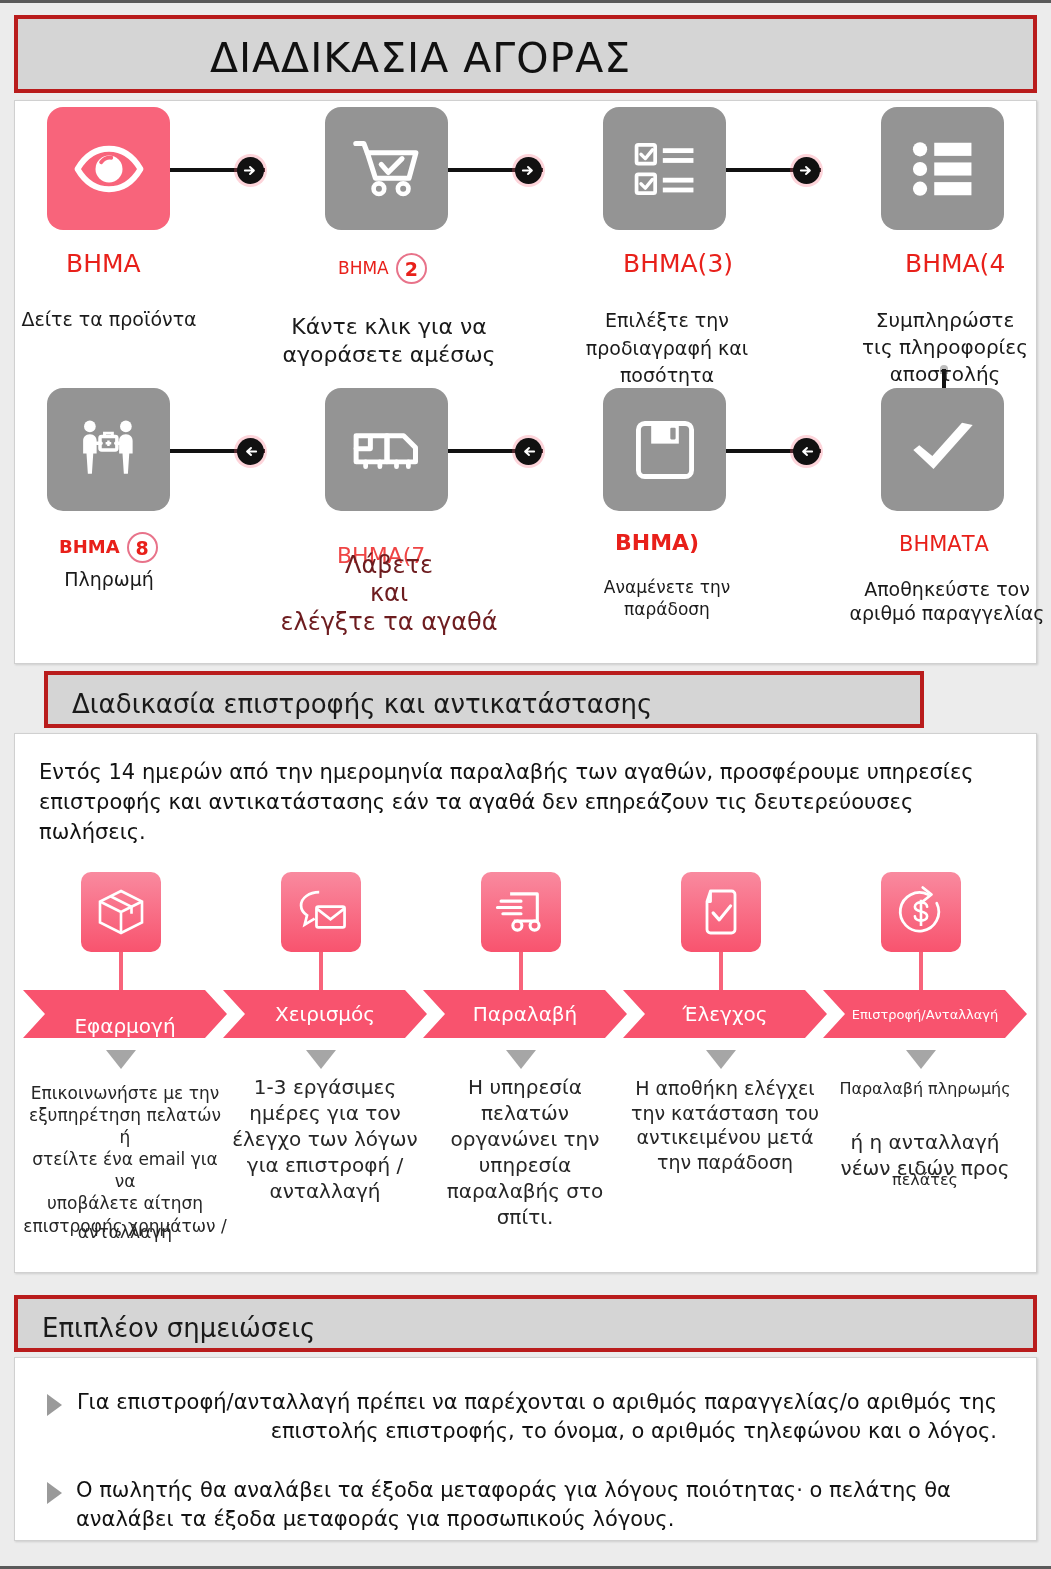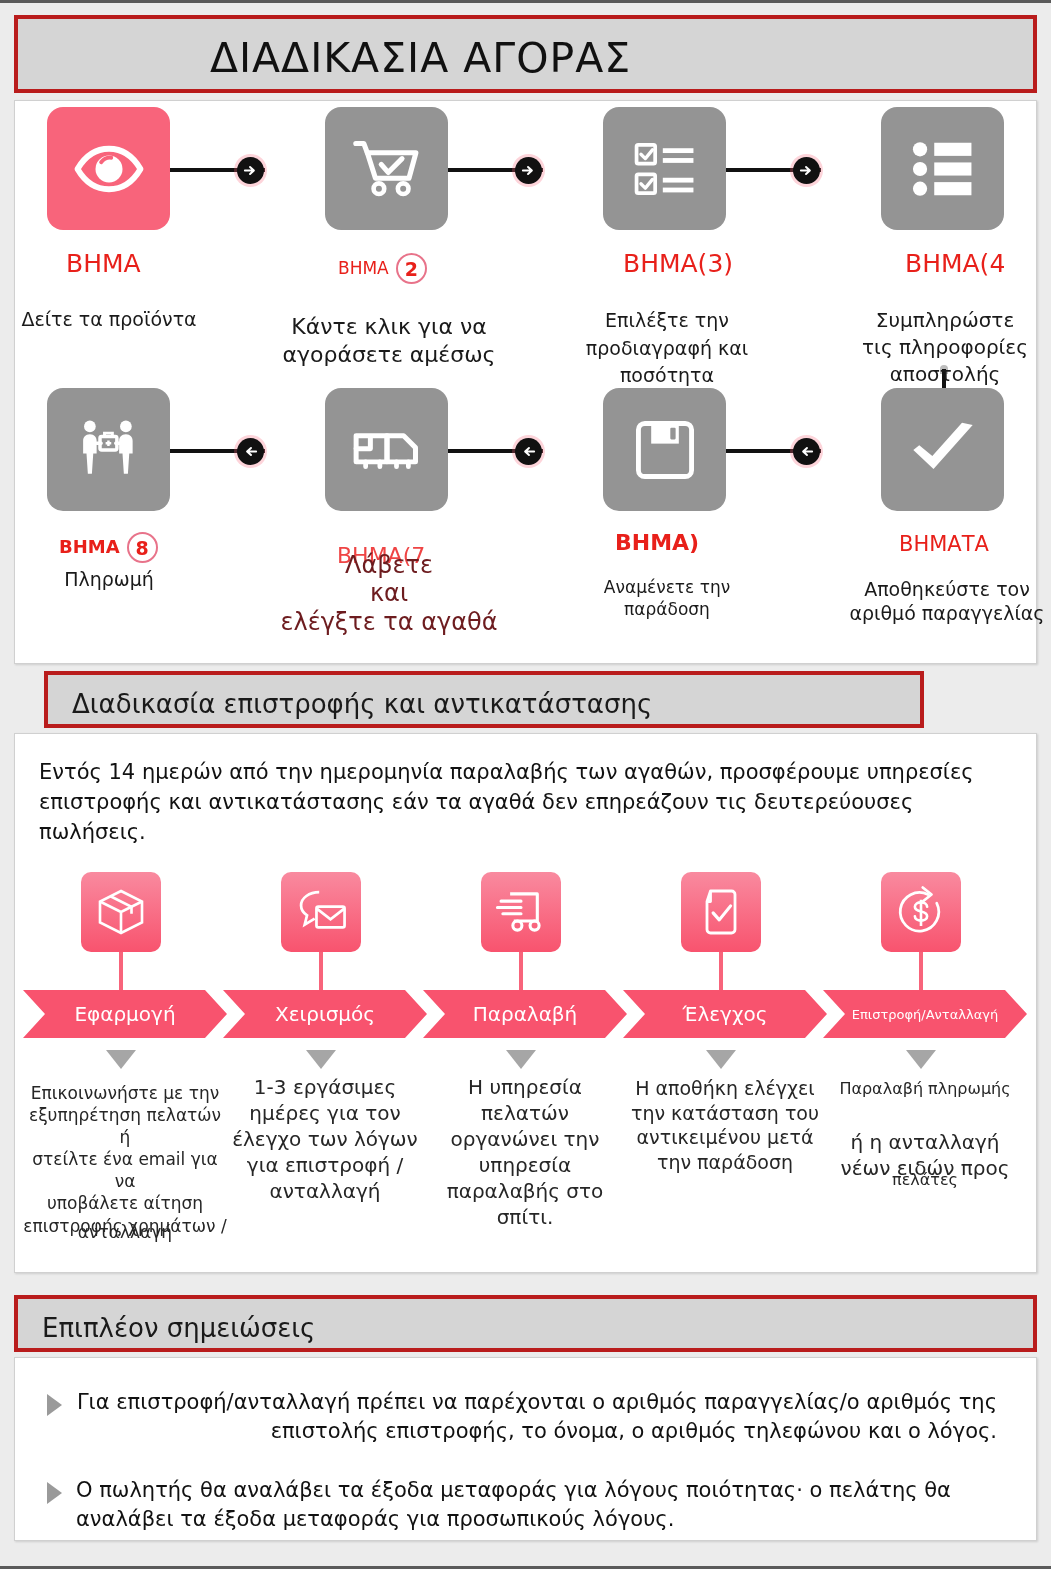--- a/index.html
+++ b/index.html
@@ -349,21 +349,21 @@
         <path d="M39 26c0-3.3-3.2-5-7-5s-7 1.7-7 5 3.2 4.6 7 5.4 7 2.1 7 5.4-3.2 5-7 5-7-1.7-7-5" fill="none" stroke="#fff" stroke-width="3" stroke-linecap="round"></path>
       </svg>
     </div>
 
     <div class="ret-stem" style="left:104px; top:218px; height:38px;"></div>
     <div class="ret-stem" style="left:304px; top:218px; height:38px;"></div>
     <div class="ret-stem" style="left:504px; top:218px; height:38px;"></div>
     <div class="ret-stem" style="left:704px; top:218px; height:38px;"></div>
     <div class="ret-stem" style="left:904px; top:218px; height:38px;"></div>
 
-    <div class="chev" style="left:8px; top:256px; width:204px; clip-path:polygon(0 0, 182px 0, 204px 24px, 182px 48px, 0 48px, 22px 24px);">
+    <div class="chev" style="left:8px; top:256px; width:204px; clip-path:polygon(0 0, 182px 0, 204px 24px, 182px 48px, 0 48px, 22px 24px);align-items:flex-end;">
       <span style="font-size:20px;">Εφαρμογή</span>
     </div>
     <div class="chev" style="left:208px; top:256px; width:204px; clip-path:polygon(0 0, 182px 0, 204px 24px, 182px 48px, 0 48px, 22px 24px);">
       <span style="font-size:20px;">Χειρισμός</span>
     </div>
     <div class="chev" style="left:408px; top:256px; width:204px; clip-path:polygon(0 0, 182px 0, 204px 24px, 182px 48px, 0 48px, 22px 24px);">
       <span style="font-size:20px;">Παραλαβή</span>
     </div>
     <div class="chev" style="left:608px; top:256px; width:204px; clip-path:polygon(0 0, 182px 0, 204px 24px, 182px 48px, 0 48px, 22px 24px);">
       <span style="font-size:20px;">Έλεγχος</span>

